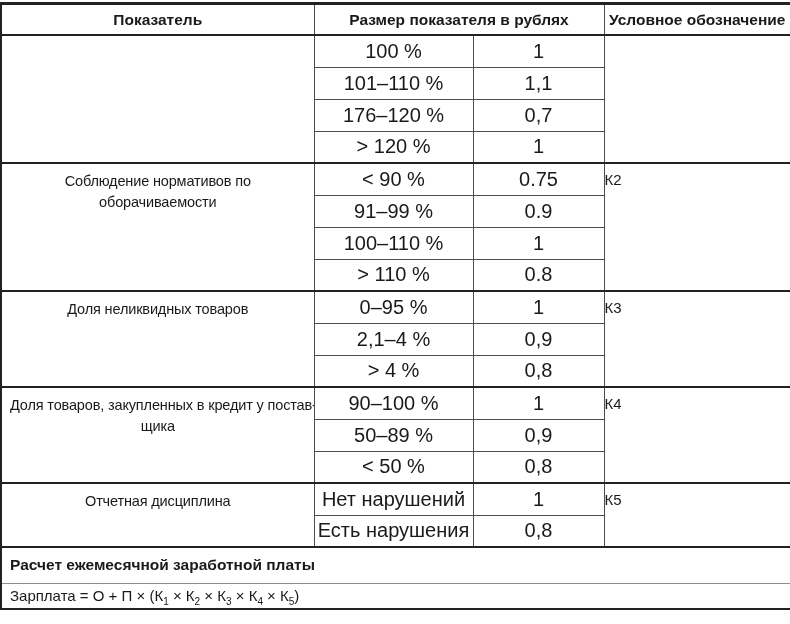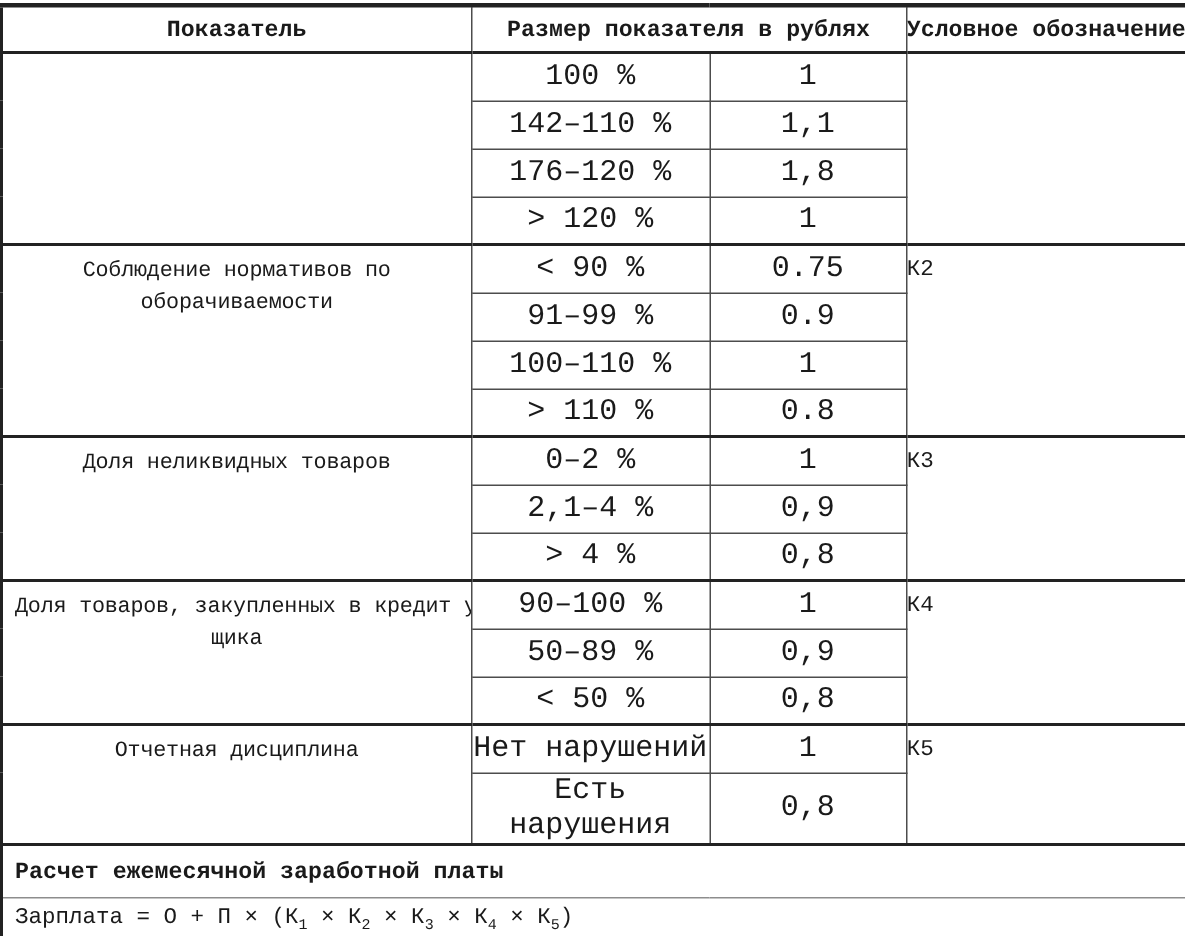--- a/index.html
+++ b/index.html
@@ -18,21 +18,20 @@
     table-layout: fixed;
     width: 790px;
     margin-top: 2px;
     border: 2px solid #222222;
     border-top-width: 3px;
   }
   th, td {
     border: 1.4px solid #4c4c4c;
     padding: 0;
     overflow: hidden;
-    font-family: Liberation Mono, monospace;
   }
   thead th {
     height: 29px;
     font-size: 15.5px;
     font-weight: bold;
     text-align: center;
     vertical-align: middle;
     border-bottom: 2px solid #222222;
     white-space: nowrap;
   }
@@ -101,26 +100,26 @@
   </thead>
   <tbody>
 
     <tr class="sec-start">
       <td class="label-cell" rowspan="4"></td>
       <td class="range-cell">100 %</td>
       <td class="value-cell">1</td>
       <td class="desig-cell" rowspan="4"></td>
     </tr>
     <tr>
-      <td class="range-cell">142–110 %</td>
+      <td class="range-cell">101–110 %</td>
       <td class="value-cell">1,1</td>
     </tr>
     <tr>
       <td class="range-cell">176–120 %</td>
-      <td class="value-cell">1,8</td>
+      <td class="value-cell">0,7</td>
     </tr>
     <tr>
       <td class="range-cell">&gt; 120 %</td>
       <td class="value-cell">1</td>
     </tr>
 
     <tr class="sec-start">
       <td class="label-cell" rowspan="4">Соблюдение нормативов по оборачиваемости</td>
       <td class="range-cell">&lt; 90 %</td>
       <td class="value-cell">0.75</td>
@@ -134,21 +133,21 @@
       <td class="range-cell">100–110 %</td>
       <td class="value-cell">1</td>
     </tr>
     <tr>
       <td class="range-cell">&gt; 110 %</td>
       <td class="value-cell">0.8</td>
     </tr>
 
     <tr class="sec-start">
       <td class="label-cell" rowspan="3">Доля неликвидных товаров</td>
-      <td class="range-cell">0–2 %</td>
+      <td class="range-cell">0–95 %</td>
       <td class="value-cell">1</td>
       <td class="desig-cell" rowspan="3">К3</td>
     </tr>
     <tr>
       <td class="range-cell">2,1–4 %</td>
       <td class="value-cell">0,9</td>
     </tr>
     <tr>
       <td class="range-cell">&gt; 4 %</td>
       <td class="value-cell">0,8</td>

